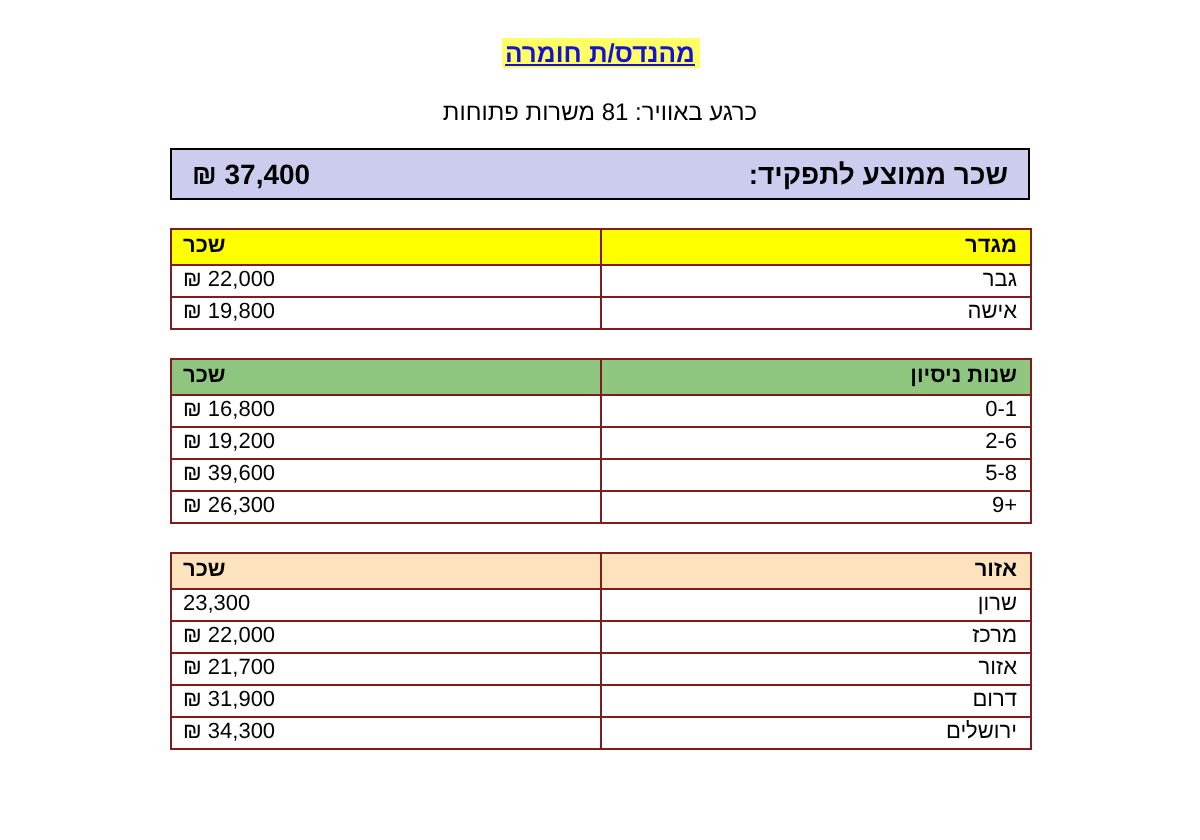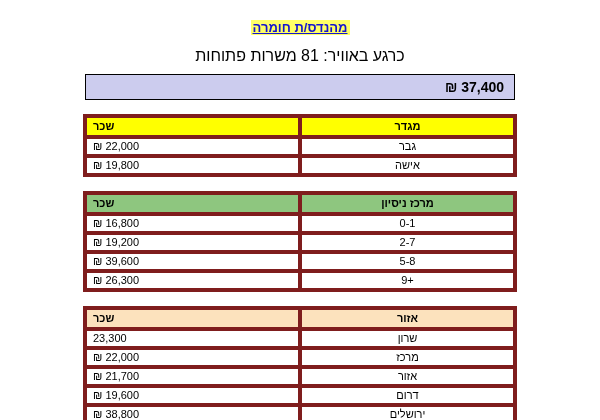--- a/index.html
+++ b/index.html
@@ -32,21 +32,21 @@
     background: #ffff66;
     color: #1414d0;
     text-decoration: underline;
     font-size: 13px;
     font-weight: bold;
     padding: 0 2px;
     line-height: 15px;
   }
   .stats {
     text-align: center;
-    font-size: 16px;
+    font-size: 12px;
     line-height: 16px;
     margin: 0 auto 10px auto;
     width: 100%;
   }
   .stats div {
     white-space: nowrap;
   }
   .avg-bar {
     margin: 0 auto;
     width: 430px;
@@ -63,29 +63,29 @@
     margin-bottom: 14px;
   }
   table.grid {
     width: 430px;
     margin: 0 auto 14px auto;
     border-collapse: collapse;
     table-layout: fixed;
     font-size: 11px;
   }
   table.grid td {
-    border: 4px solid #7f1d1d;
+    border: 1px solid #7f1d1d;
     height: 15px;
     line-height: 15px;
     padding: 0 6px;
     box-sizing: border-box;
   }
   table.grid td.cat {
     width: 215px;
-    text-align: center;
+    text-align: right;
   }
   table.grid td.val {
     width: 215px;
     text-align: left;
   }
   tr.hdr td {
     font-weight: bold;
     height: 17px;
     line-height: 17px;
   }
@@ -100,20 +100,21 @@
 
   <div class="title-row">
     <span class="job-title">מהנדס/ת חומרה</span>
   </div>
 
   <div class="stats">
     <div>כרגע באוויר: 81 משרות פתוחות</div>
   </div>
 
   <div class="avg-bar">
+    <span>שכר ממוצע לתפקיד:</span>
     <span>37,400 ₪</span>
   </div>
 
   <table class="grid">
     <tbody>
       <tr class="hdr yellow">
         <td class="cat">מגדר</td>
         <td class="val">שכר</td>
       </tr>
       <tr>
@@ -123,29 +124,29 @@
       <tr>
         <td class="cat">אישה</td>
         <td class="val">19,800 ₪</td>
       </tr>
     </tbody>
   </table>
 
   <table class="grid">
     <tbody>
       <tr class="hdr green">
-        <td class="cat">מרכז ניסיון</td>
+        <td class="cat">שנות ניסיון</td>
         <td class="val">שכר</td>
       </tr>
       <tr>
         <td class="cat">0-1</td>
         <td class="val">16,800 ₪</td>
       </tr>
       <tr>
-        <td class="cat">2-7</td>
+        <td class="cat">2-6</td>
         <td class="val">19,200 ₪</td>
       </tr>
       <tr>
         <td class="cat">5-8</td>
         <td class="val">39,600 ₪</td>
       </tr>
       <tr>
         <td class="cat">+9</td>
         <td class="val">26,300 ₪</td>
       </tr>
@@ -165,22 +166,22 @@
       <tr>
         <td class="cat">מרכז</td>
         <td class="val">22,000 ₪</td>
       </tr>
       <tr>
         <td class="cat">אזור</td>
         <td class="val">21,700 ₪</td>
       </tr>
       <tr>
         <td class="cat">דרום</td>
-        <td class="val">19,600 ₪</td>
+        <td class="val">31,900 ₪</td>
       </tr>
       <tr>
         <td class="cat">ירושלים</td>
-        <td class="val">38,800 ₪</td>
+        <td class="val">34,300 ₪</td>
       </tr>
     </tbody>
   </table>
 
 </div>
 
 </body></html>

